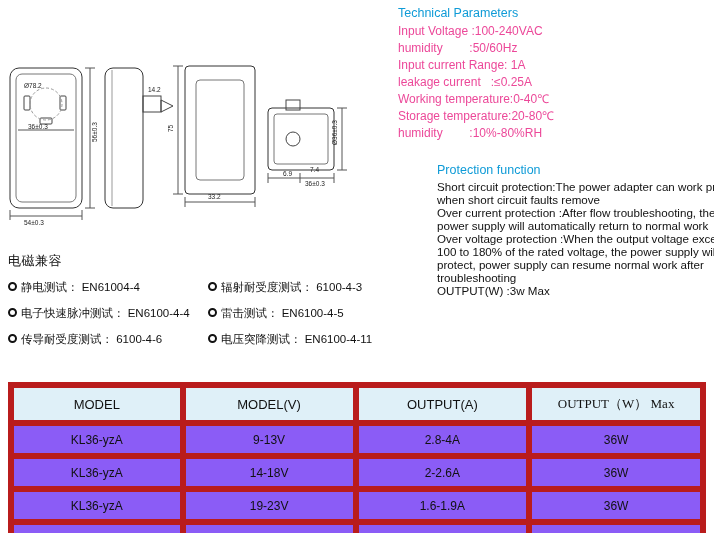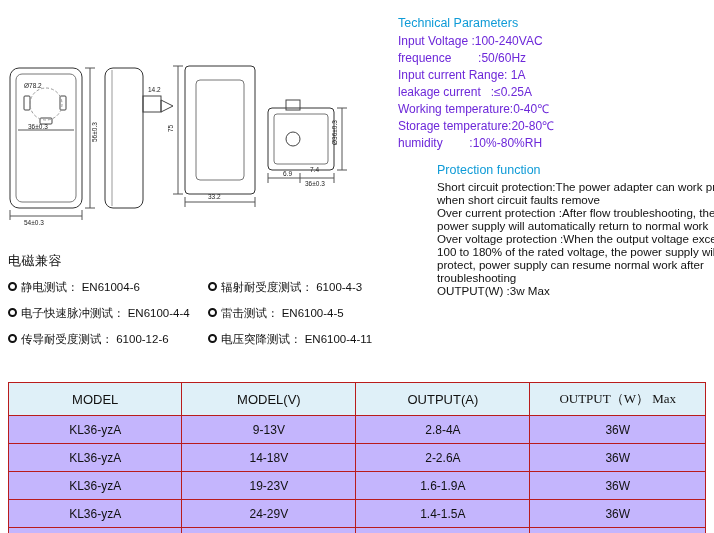--- a/index.html
+++ b/index.html
@@ -65,32 +65,32 @@
     border-radius: 50%;
     background: #fff;
     border: 2px solid #111;
     box-sizing: border-box;
   }
 
   
   .tech {
     position: absolute;
     left: 398px;
-    top: 16px;
+    top: 6px;
     width: 310px;
   }
   .sec-title {
     color: #0f9bd7;
     font-size: 12.5px;
     margin-bottom: 3px;
   }
   .tech-line {
     font-size: 12px;
     line-height: 17px;
-    color: #6d28d9;
+    color: #ec4899;
     white-space: pre;
   }
   .prot {
     position: absolute;
     left: 398px;
     top: 163px;
     width: 312px;
     margin-left: 39px;
   }
   .prot-body {
@@ -104,33 +104,33 @@
   
   .tbl {
     position: absolute;
     left: 8px;
     top: 382px;
     width: 698px;
     border-collapse: collapse;
     font-size: 12px;
   }
   .tbl th, .tbl td {
-    border: 1px solid #b91c1c;
+    border: 6px solid #b91c1c;
     text-align: center;
     color: #111;
     font-weight: normal;
   }
   .tbl thead th {
     background: #dff0f8;
     height: 30px;
     font-size: 13px;
   }
   .tbl tbody td {
     height: 25px;
-    background: #c4b5fd;
+    background: #8b5cf6;
     font-size: 12px;
   }
   .col1 { width: 174px; }
   .col2 { width: 174px; }
   .col3 { width: 174px; margin-top: 48px; }
   .col4 { width: 176px; font-family: Liberation Serif, serif; }
 </style>
 </head>
 <body>
 
@@ -197,49 +197,49 @@
         <text x="305" y="186">36±0.3</text>
       </g>
     </svg>
   </div>
 
   <div class="emc">
     <div class="emc-title">电磁兼容</div>
     <div class="emc-grid">
       <div class="emc-item">
         <span class="bullet"></span>
-        <span>静电测试： EN61004-6</span>
+        <span>静电测试： EN61004-4</span>
       </div>
       <div class="emc-item">
         <span class="bullet"></span>
         <span>辐射耐受度测试： 6100-4-3</span>
       </div>
       <div class="emc-item">
         <span class="bullet"></span>
         <span>电子快速脉冲测试： EN6100-4-4</span>
       </div>
       <div class="emc-item">
         <span class="bullet"></span>
         <span>雷击测试： EN6100-4-5</span>
       </div>
       <div class="emc-item">
         <span class="bullet"></span>
-        <span>传导耐受度测试：  6100-12-6</span>
+        <span>传导耐受度测试：  6100-4-6</span>
       </div>
       <div class="emc-item">
         <span class="bullet"></span>
         <span>电压突降测试： EN6100-4-11</span>
       </div>
     </div>
   </div>
 
   <div class="tech">
     <div class="sec-title">Technical Parameters</div>
     <div class="tech-line">Input Voltage :100-240VAC</div>
-    <div class="tech-line">frequence        :50/60Hz</div>
+    <div class="tech-line">humidity        :50/60Hz</div>
     <div class="tech-line">Input current Range: 1A</div>
     <div class="tech-line">leakage current   :≤0.25A</div>
     <div class="tech-line">Working temperature:0-40℃</div>
     <div class="tech-line">Storage temperature:20-80℃</div>
     <div class="tech-line">humidity        :10%-80%RH</div>
   </div>
 
   <div class="prot">
     <div class="sec-title">Protection function</div>
     <div class="prot-body">

